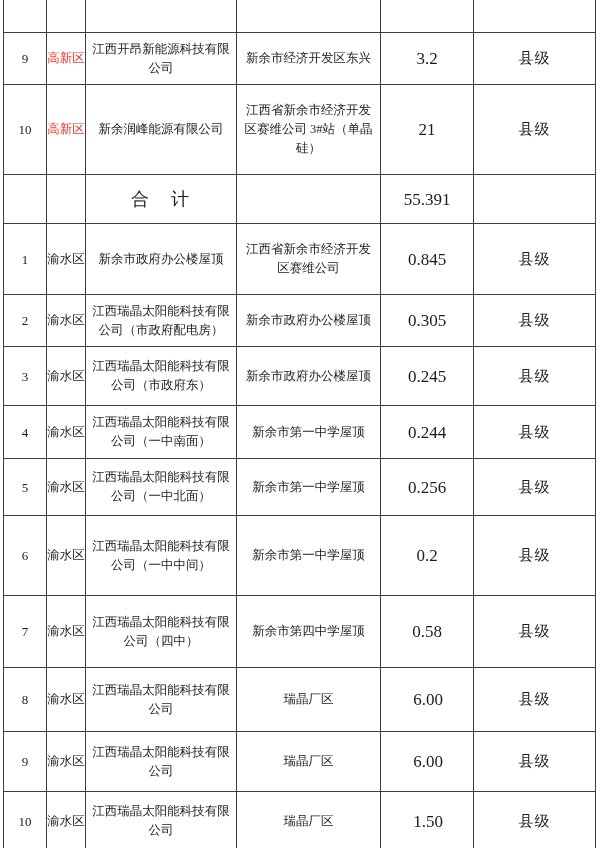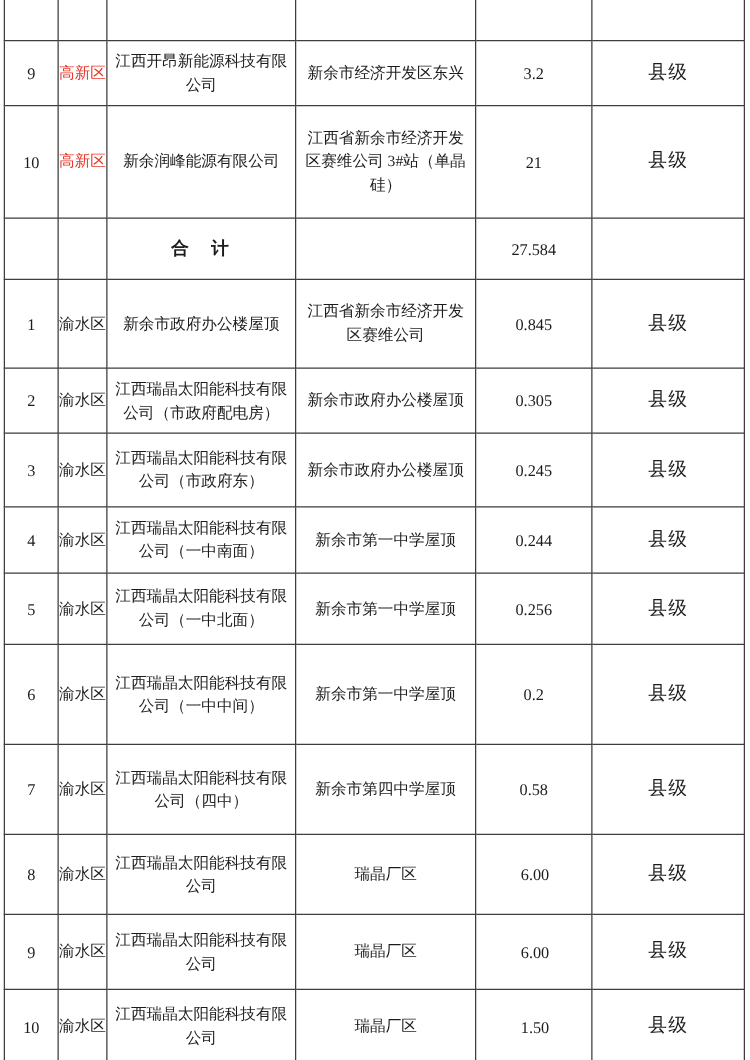--- a/index.html
+++ b/index.html
@@ -43,29 +43,29 @@
     letter-spacing: 0;
     text-align: center;
   }
   td.cell-district.red {
     color: var(--accent-red, #e8372c);
   }
   td.cell-company {
     padding: 0 6px;
   }
   td.cell-company.total {
-    font-size: 14px;
-    font-weight: bold;
+    font-size: 18px;
+    font-weight: normal;
     letter-spacing: 2px;
   }
   td.cell-location {
     padding: 16px 4px;
   }
   td.cell-capacity {
-    font-size: 13px;
+    font-size: 17px;
   }
   td.cell-capacity.align-left {
     text-align: center;
     padding-left: 2px;
   }
   td.cell-level {
     font-size: 15px;
     font-weight: normal;
     letter-spacing: 1px;
   }
@@ -106,21 +106,21 @@
           <td class="cell-company">新余润峰能源有限公司</td>
           <td class="cell-location">江西省新余市经济开发区赛维公司 3#站（单晶硅）</td>
           <td class="cell-capacity">21</td>
           <td class="cell-level">县级</td>
         </tr>
         <tr style="height: 49px;">
           <td class="cell-num"></td>
           <td class="cell-district"></td>
           <td class="cell-company total">合　计</td>
           <td class="cell-location"></td>
-          <td class="cell-capacity">27.584</td>
+          <td class="cell-capacity">55.391</td>
           <td class="cell-level"></td>
         </tr>
         <tr style="height: 60px;">
           <td class="cell-num">1</td>
           <td class="cell-district">渝水区</td>
           <td class="cell-company">新余市政府办公楼屋顶</td>
           <td class="cell-location">江西省新余市经济开发区赛维公司</td>
           <td class="cell-capacity">0.845</td>
           <td class="cell-level">县级</td>
         </tr>

